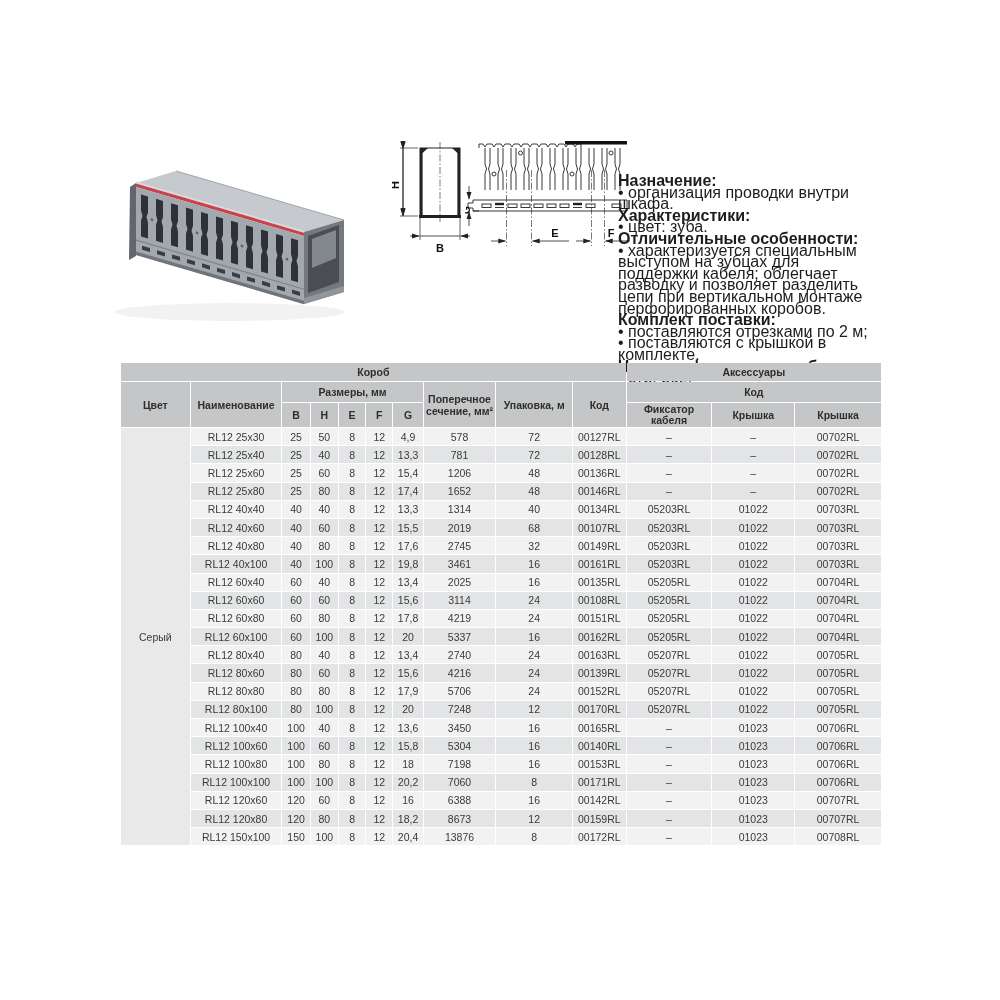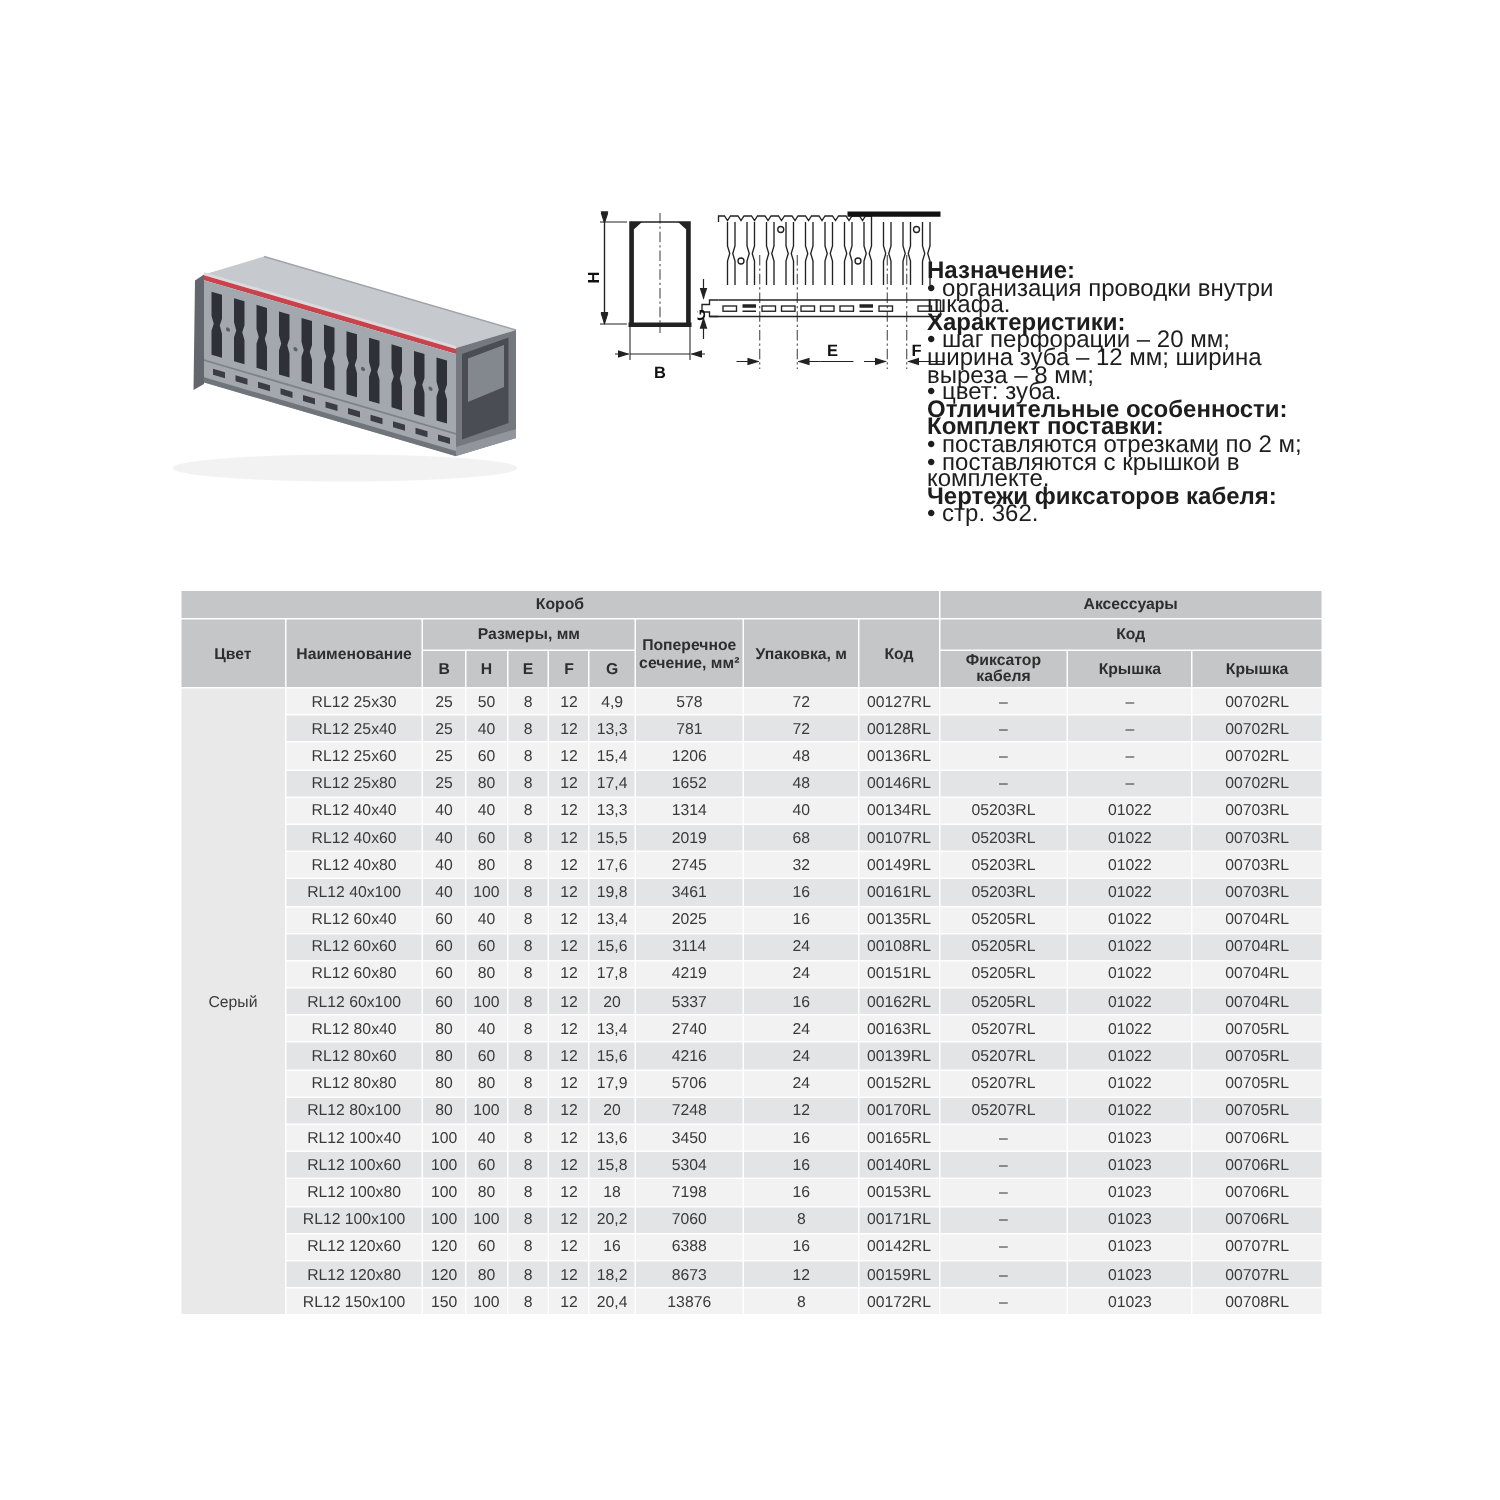--- a/index.html
+++ b/index.html
@@ -10,21 +10,21 @@
   .photo{position:absolute;left:110px;top:140px;width:290px;height:195px;}
   .drawA{position:absolute;left:392px;top:136px;width:85px;height:128px;}
   .drawB{position:absolute;left:465px;top:136px;width:168px;height:128px;}
 
   .info{position:absolute;left:618px;top:138px;width:256px;font-size:16px;line-height:11.6px;color:#1d1d1d;margin-top:37px;}
   .info .sec-title{font-weight:bold;}
   .info .bullet::before{content:"\2022\00a0";}
 
   
   .tbl-wrap{position:absolute;left:120px;top:362px;width:762px;}
-  table.spec{border-collapse:separate;border-spacing:1px;width:762px;table-layout:fixed;margin-top:31px;}
+  table.spec{border-collapse:separate;border-spacing:1px;width:762px;table-layout:fixed;}
   table.spec th, table.spec td{padding:0 2px;text-align:center;vertical-align:middle;font-size:10.5px;overflow:hidden;}
   table.spec th{background:var(--hdr-bg);font-weight:bold;color:#2e2e2e;}
   tr.band1 th{height:18px;}
   tr.band2 th{height:20px;}
   tr.band3 th{height:24px;line-height:11px;}
   table.spec td{height:17.2px;color:#3a3a3a;}
   tr.odd td{background:var(--row-odd);}
   tr.even td{background:var(--row-even);}
   td.color-cell{background:var(--color-col) !important;vertical-align:middle;}
   svg text{font-family:"Liberation Sans",sans-serif;}
@@ -199,23 +199,23 @@
     </g>
     <text x="1" y="74" font-size="10" fill="#111" font-weight="bold" transform="rotate(-90 3 72)" text-anchor="middle">G</text>
     <text x="90" y="101" font-size="11" fill="#111" font-weight="bold" text-anchor="middle">E</text>
     <text x="146" y="101" font-size="11" fill="#111" font-weight="bold" text-anchor="middle">F</text>
   </svg>
 
   <div class="info">
     <div class="sec-title">Назначение:</div>
     <div class="bullet">организация проводки внутри шкафа.</div>
     <div class="sec-title">Характеристики:</div>
-    <div class="bullet">шаг перфорации – 20 мм; ширина зуба – 12 мм; ширина выреза – 8 мм;</div>
     <div class="bullet">цвет: зуба.</div>
     <div class="sec-title">Отличительные особенности:</div>
+    <div class="bullet">характеризуется специальным выступом на зубцах для поддержки кабеля; облегчает разводку и позволяет разделить цепи при вертикальном монтаже перфорированных коробов.</div>
     <div class="sec-title">Комплект поставки:</div>
     <div class="bullet">поставляются отрезками по 2 м;</div>
     <div class="bullet">поставляются с крышкой в комплекте.</div>
     <div class="sec-title">Чертежи фиксаторов кабеля:</div>
     <div class="bullet">стр. 362.</div>
   </div>
 
   <div class="tbl-wrap">
     <table class="spec">
       <colgroup>

